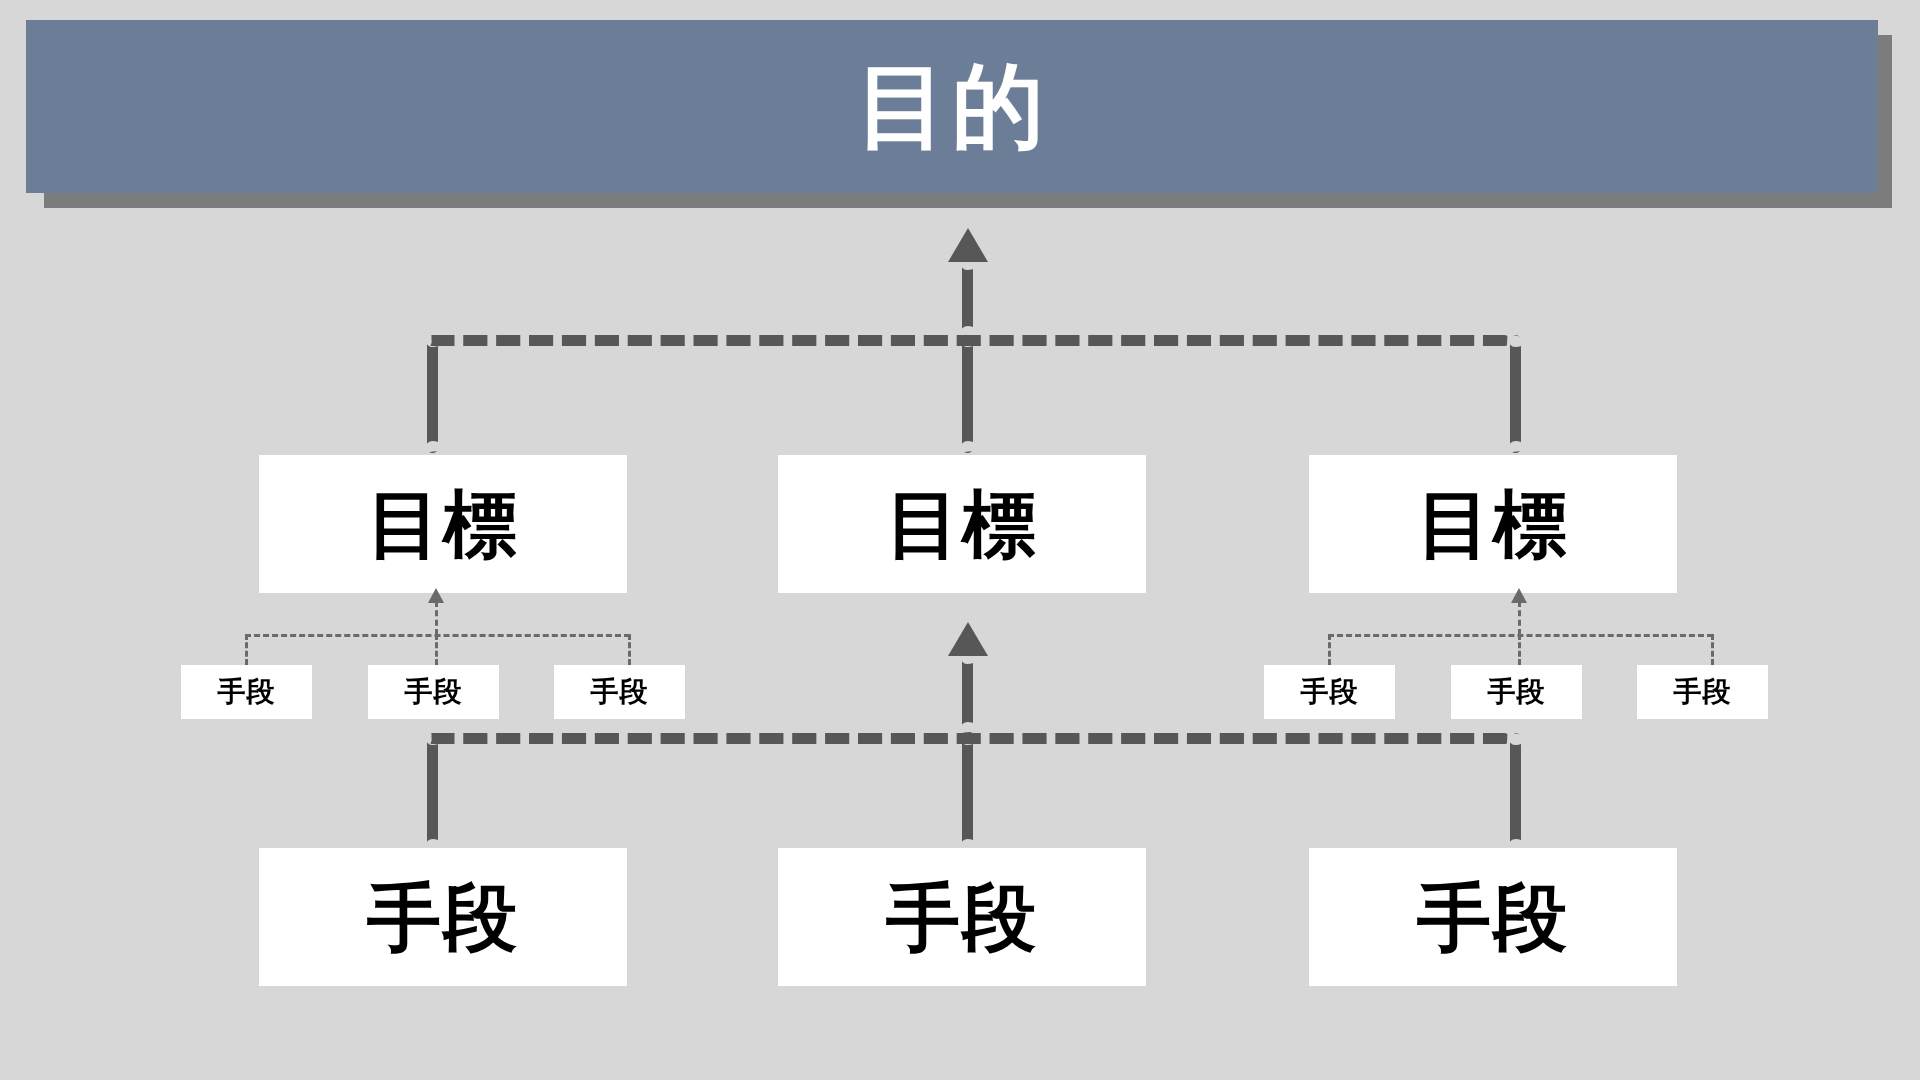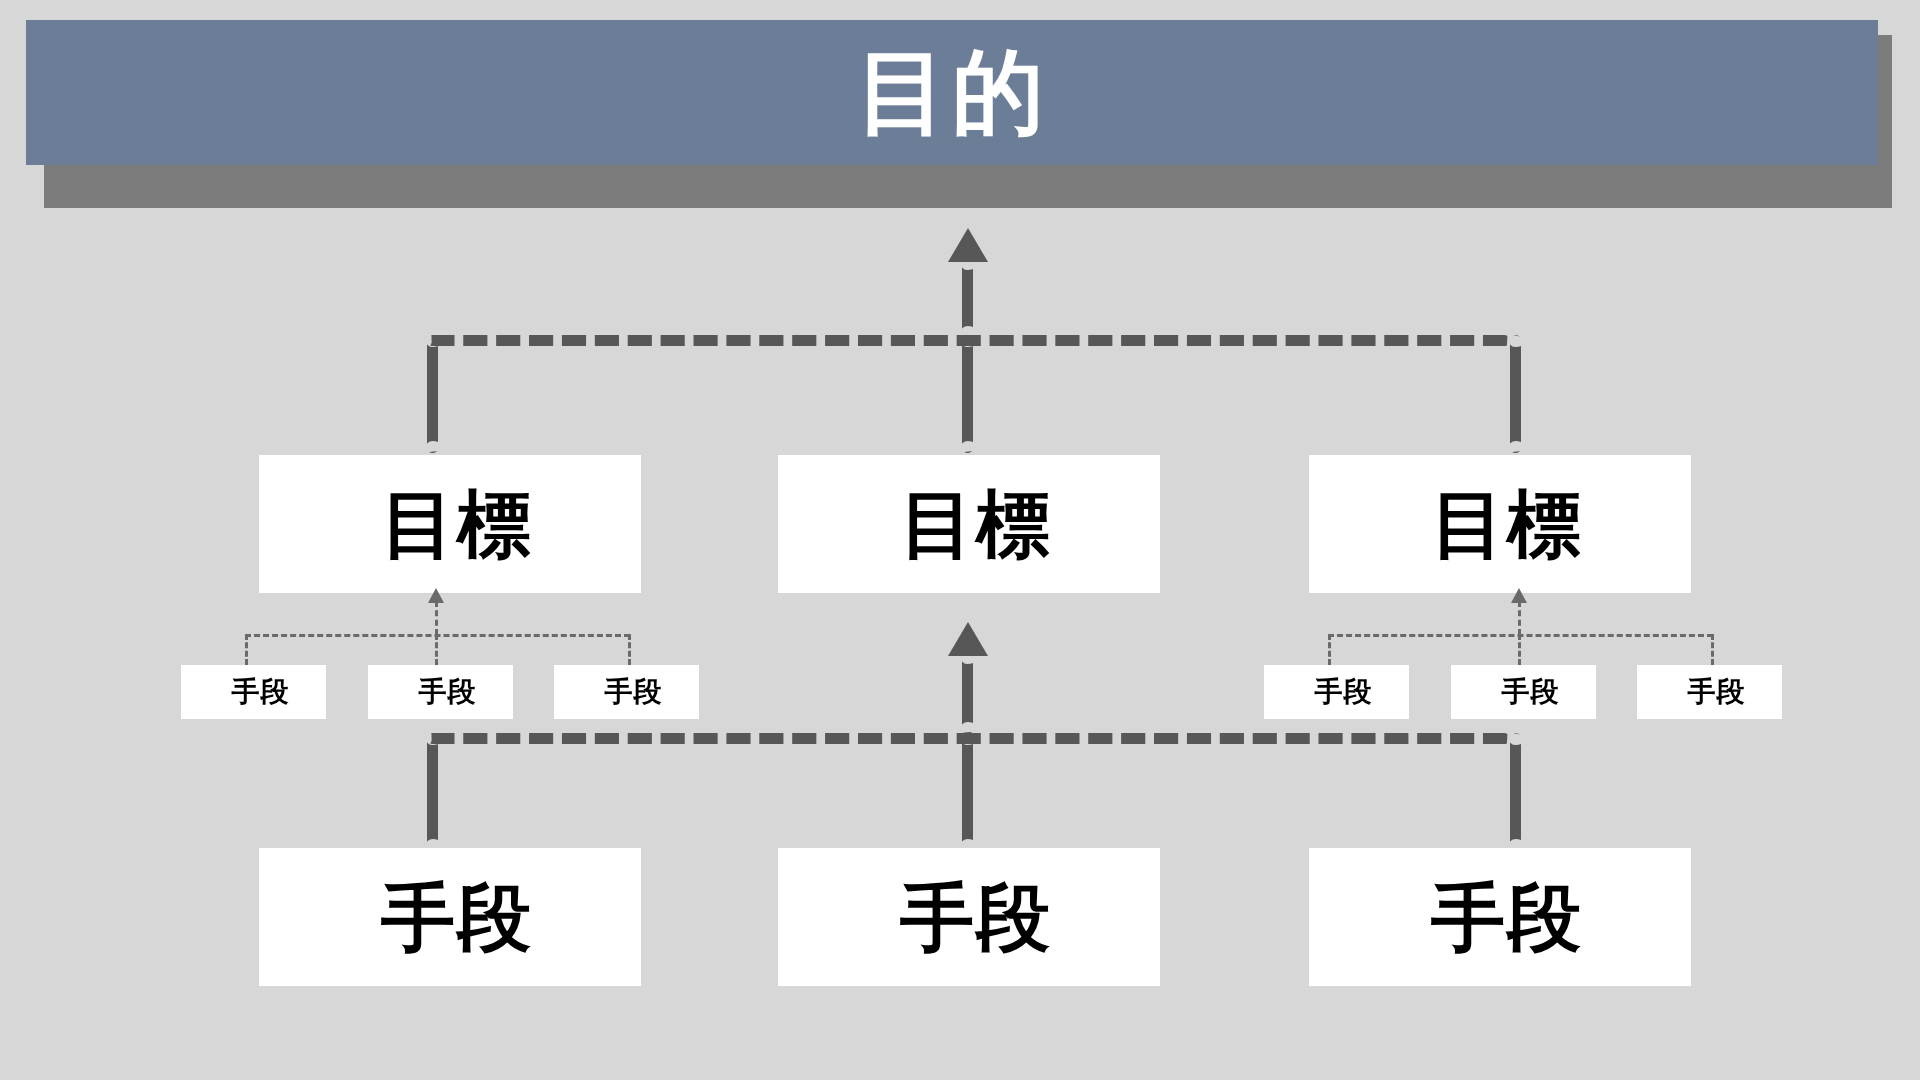--- a/index.html
+++ b/index.html
@@ -27,21 +27,21 @@
     top: 35px;
     width: 1848px;
     height: 173px;
     background: #7c7c7c;
   }
   .banner {
     position: absolute;
     left: 26px;
     top: 20px;
     width: 1852px;
-    height: 145px;
+    height: 173px;
     background: #6c7e97;
     display: flex;
     align-items: center;
     justify-content: center;
   }
   .banner-title {
     color: #ffffff;
     font-size: 92px;
     font-weight: 700;
     letter-spacing: 4px;
@@ -51,21 +51,20 @@
   
   .node {
     position: absolute;
     background: #ffffff;
     display: flex;
     align-items: center;
     justify-content: center;
     color: #000000;
     font-weight: 700;
     line-height: 1;
-    padding-left: 14px;
   }
   .node.level-goal {
     width: 368px;
     height: 138px;
     font-size: 74px;
     letter-spacing: 2px;
   }
   .node.level-means {
     width: 368px;
     height: 138px;

